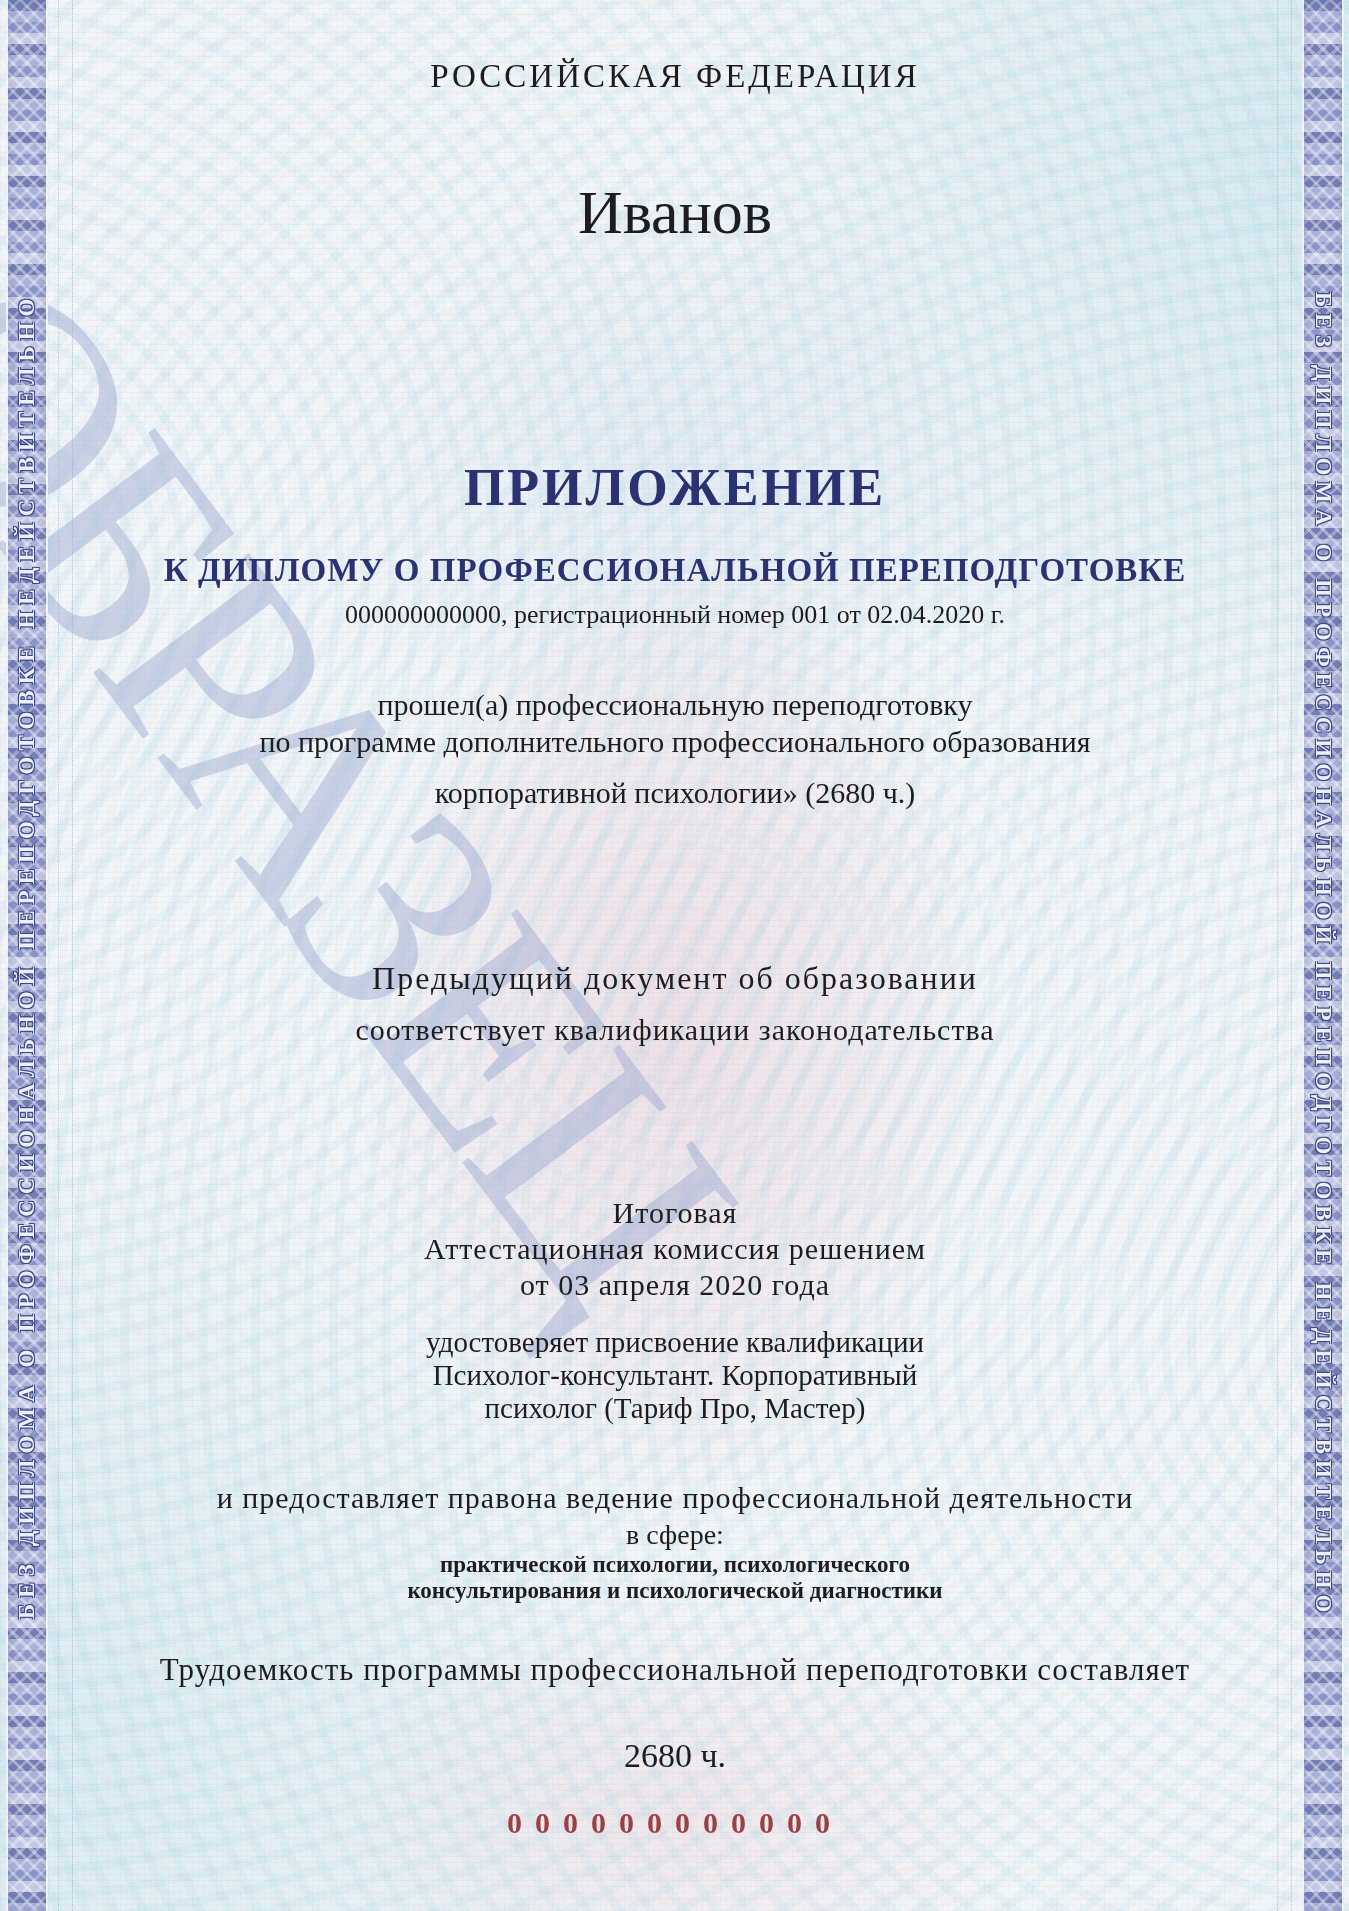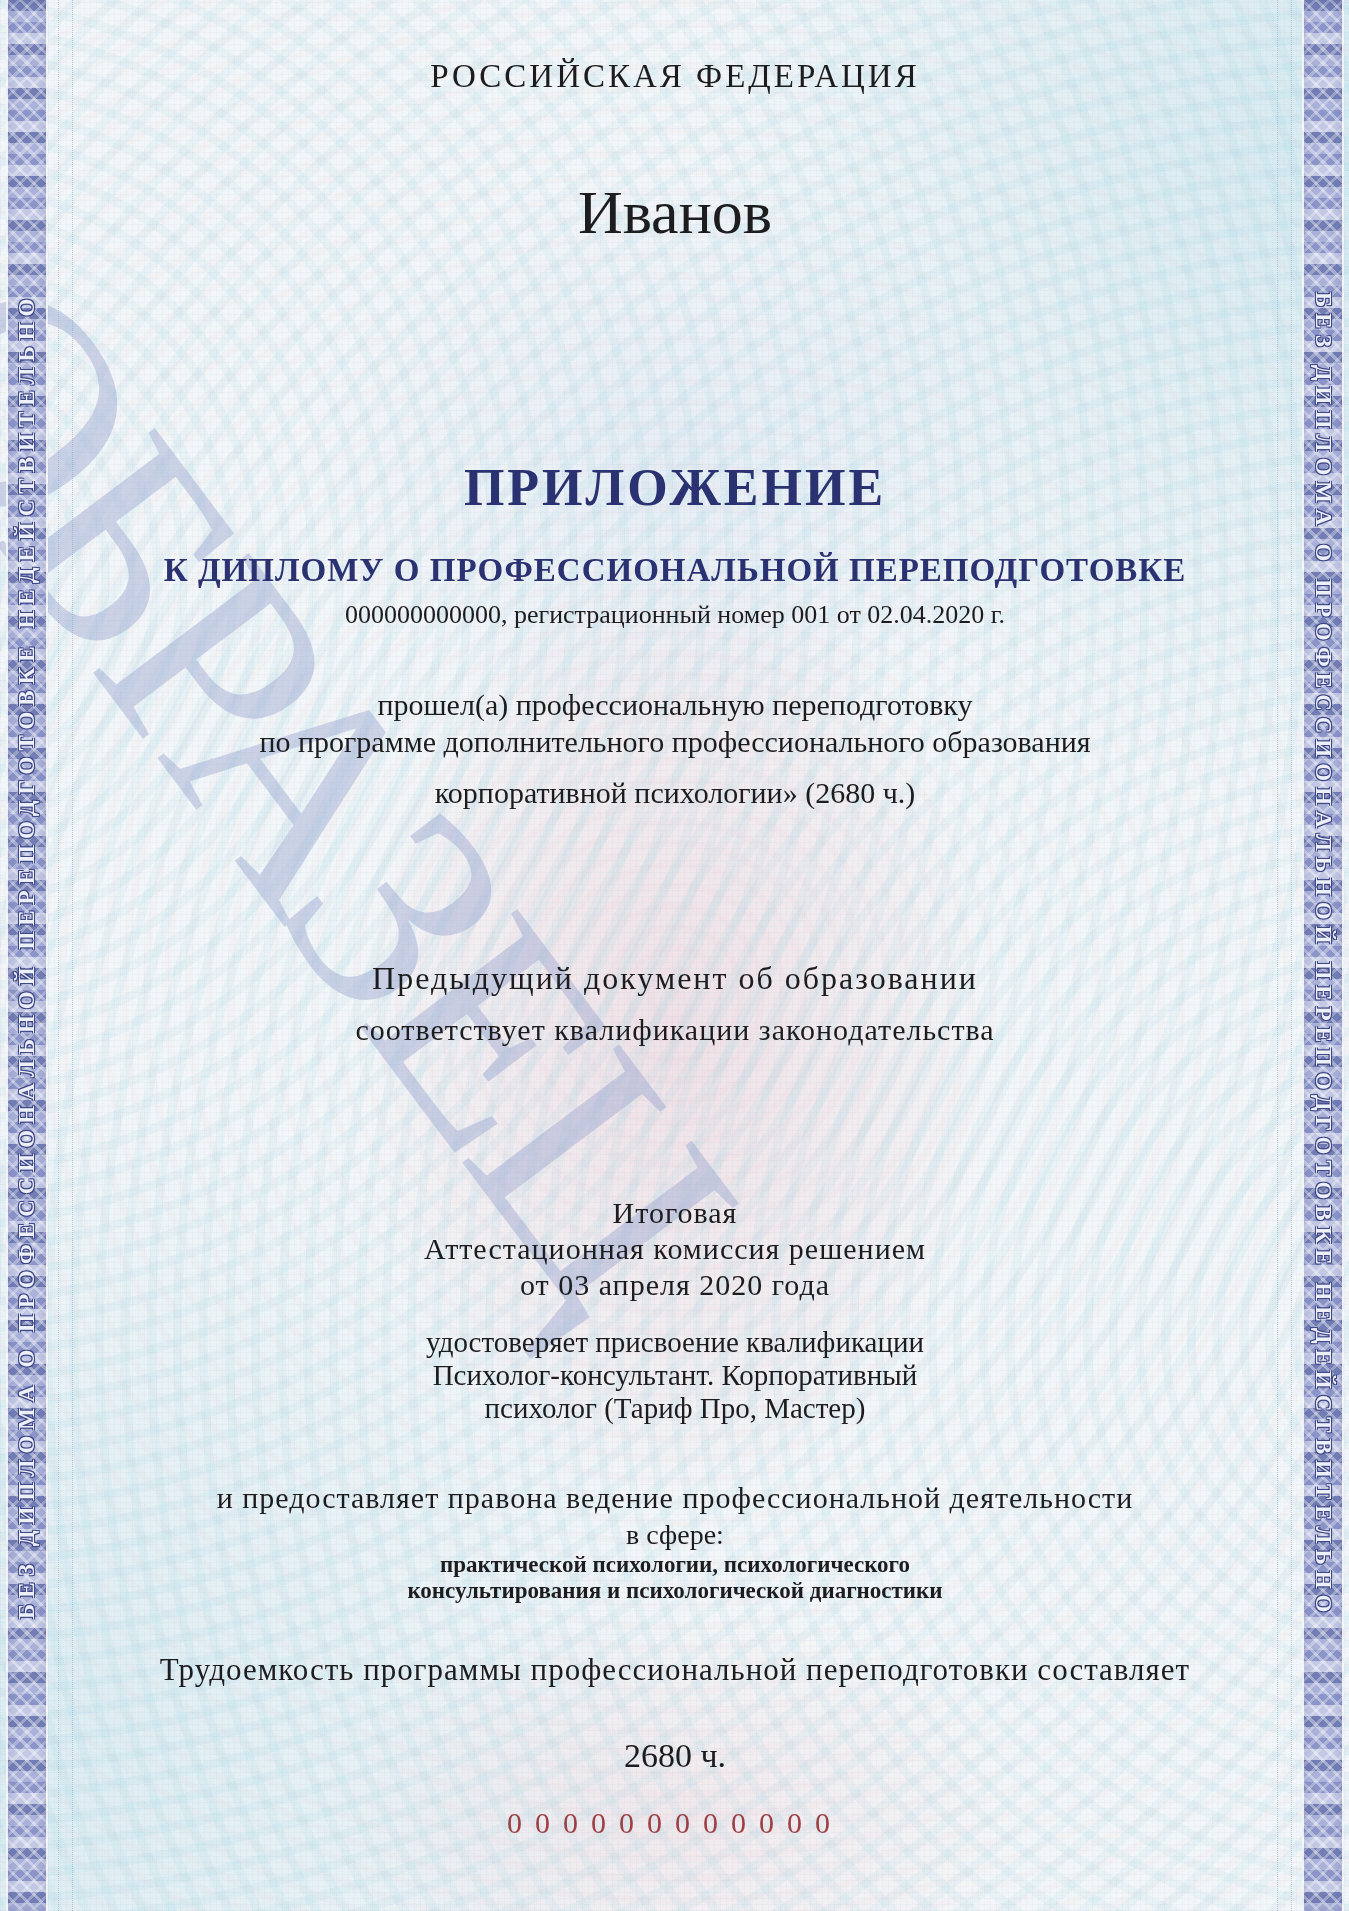--- a/index.html
+++ b/index.html
@@ -88,21 +88,21 @@
   .program{top:775px;font-size:30px;line-height:36px;}
   .prevdoc1{top:960px;font-size:32px;letter-spacing:2px;}
   .prevdoc2{top:1013px;font-size:30px;letter-spacing:1px;}
   .commission{top:1195px;font-size:30px;line-height:36px;letter-spacing:1px;}
   .qualification{top:1326px;font-size:29px;line-height:33px;}
   .rights1{top:1481px;font-size:30px;letter-spacing:1px;}
   .rights2{top:1519px;font-size:28px;}
   .rights-small{top:1552px;font-size:23px;line-height:26px;font-weight:600;}
   .workload{top:1652px;font-size:31px;letter-spacing:1px;}
   .hours{top:1737px;font-size:34px;}
-  .serial{top:1806px;font-size:30px;font-weight:400;letter-spacing:13px;color:var(--serial-red);}
+  .serial{top:1806px;font-size:30px;font-weight:700;letter-spacing:13px;color:var(--serial-red);}
 </style>
 </head>
 <body>
 
 <div class="page">
 
   <div class="watermark">ОБРАЗЕЦ</div>
 
   <div class="band band-left">
     <span class="vtext">БЕЗ ДИПЛОМА О ПРОФЕССИОНАЛЬНОЙ ПЕРЕПОДГОТОВКЕ НЕДЕЙСТВИТЕЛЬНО</span>

